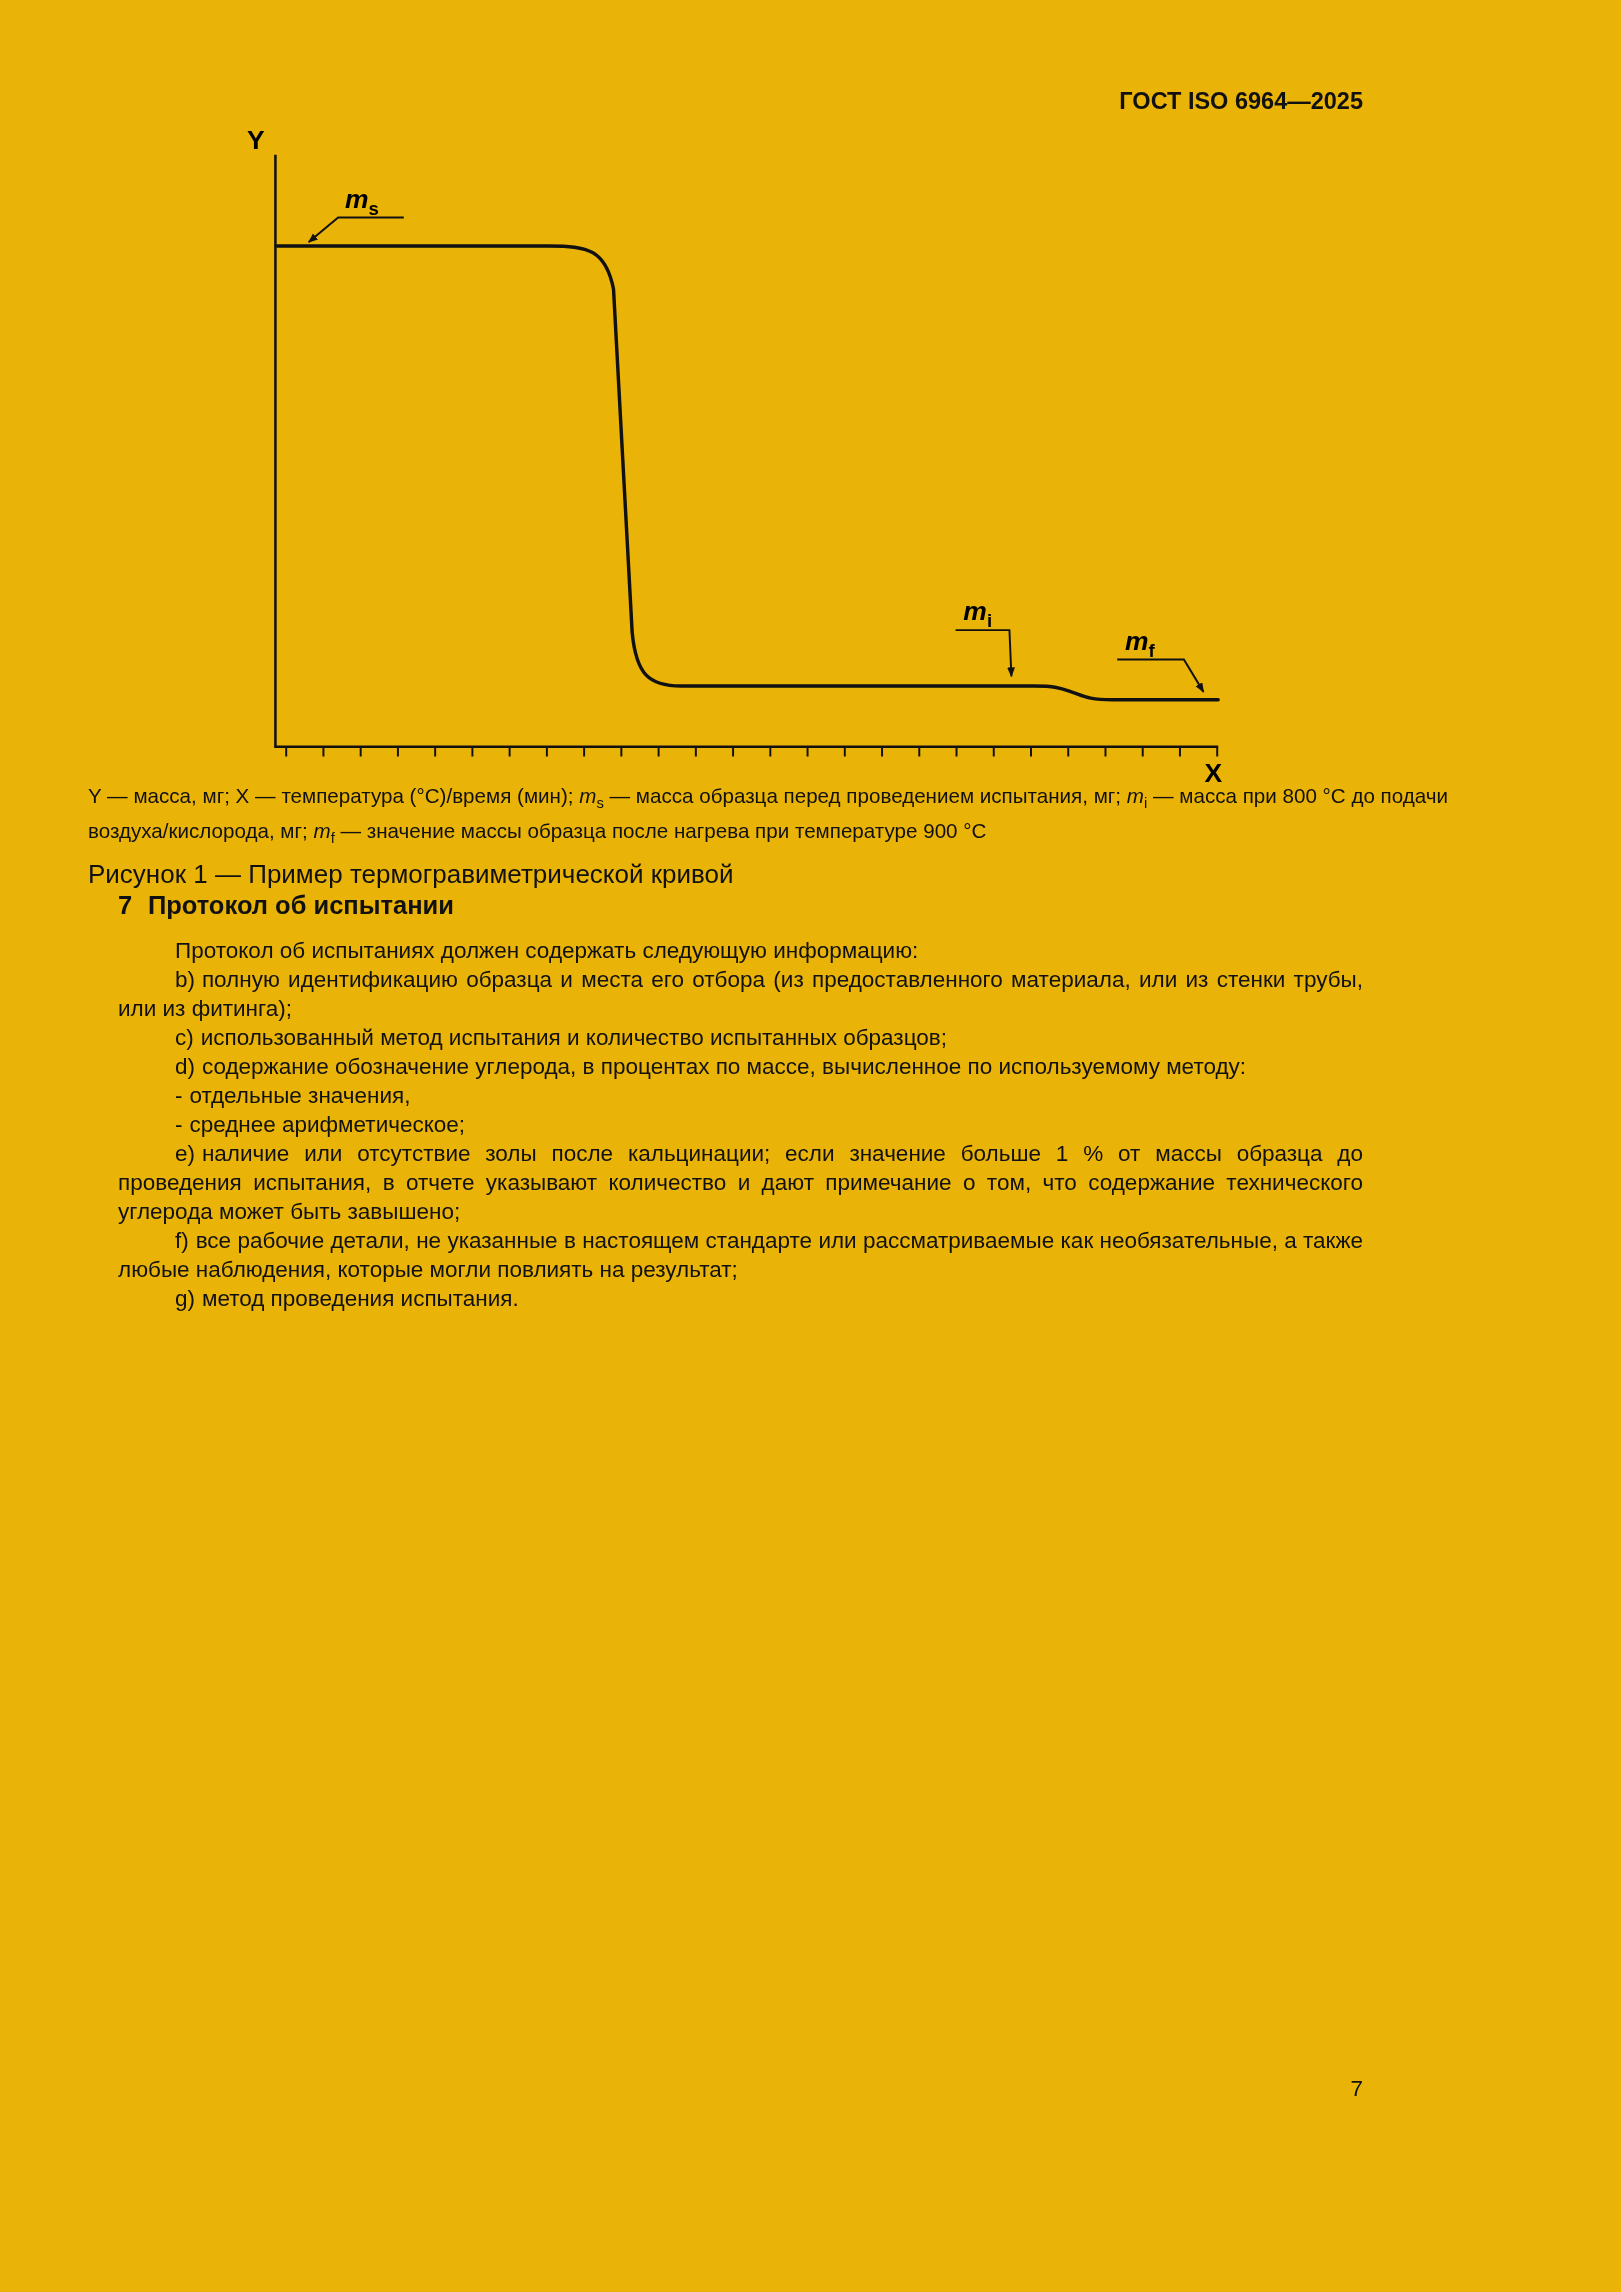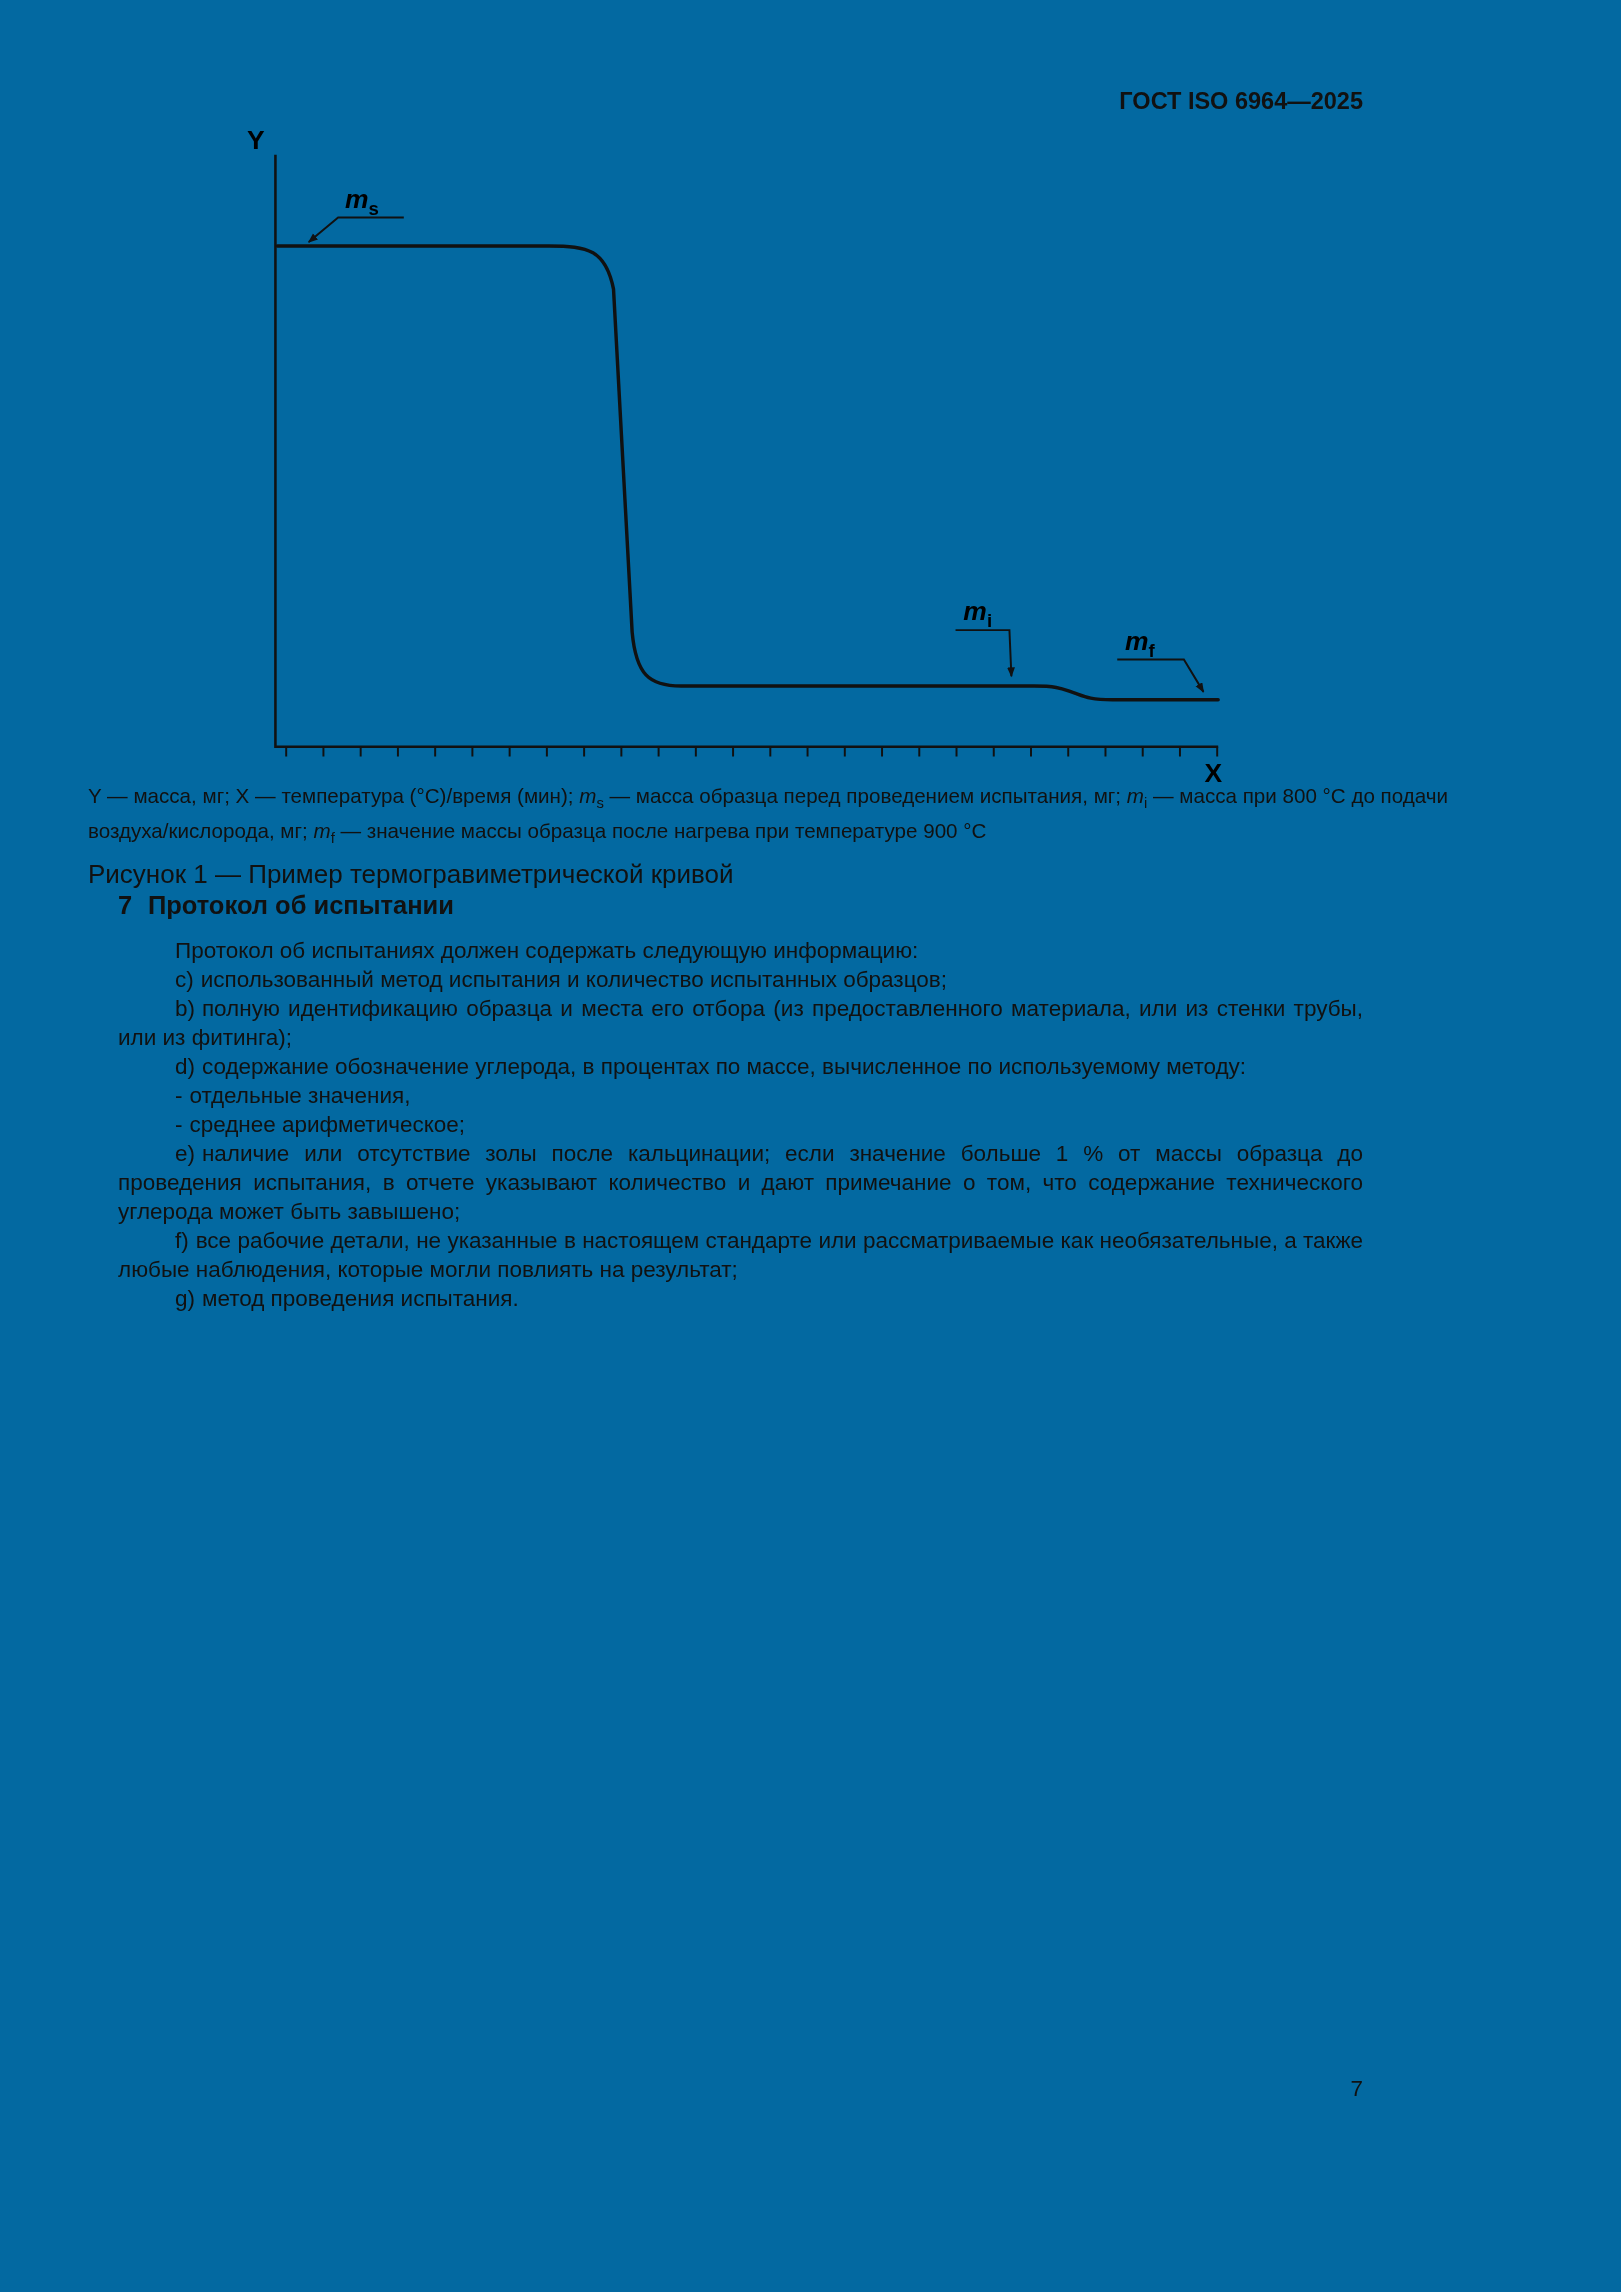--- a/index.html
+++ b/index.html
@@ -3,21 +3,21 @@
 <meta charset="utf-8">
 <style>
   html,body{margin:0;padding:0;}
   body{
     width:1621px;height:2293px;
     background:#ffffff;
     font-family:"Liberation Sans", sans-serif;
     color:#111;
     position:relative;
   }
-  .page{position:absolute;inset:0;background:#0369a1;}
+  .page{position:absolute;inset:0;background:#eab308;}
 
   .doc-header{
     position:absolute;top:88px;left:118px;width:1245px;
     text-align:right;font-weight:bold;font-size:23.5px;
   }
 
   .figure-svg{position:absolute;top:0;left:0;}
 
   .fig-caption{
     position:absolute;top:782px;left:88px;width:1445px;
@@ -89,22 +89,22 @@
       <span>Y — масса, мг; X — температура (°С)/время (мин); </span><span class="var">m</span><sub>s</sub><span> — масса образца перед проведением испытания, мг; </span><span class="var">m</span><sub>i</sub><span> — масса при 800 °С до подачи воздуха/кислорода, мг; </span><span class="var">m</span><sub>f</sub><span> — значение массы образца после нагрева при температуре 900 °С</span>
     </div>
     <div class="fig-title">Рисунок 1 — Пример термогравиметрической кривой</div>
   </div>
 
   <div class="section">
     <h2><span>7</span><span class="hgap"></span><span>Протокол об испытании</span></h2>
 
     <p><span>Протокол об испытаниях должен содержать следующую информацию:</span></p>
 
+    <p><span class="lbl">b)</span><span>полную идентификацию образца и места его отбора (из предоставленного материала, или из стенки трубы, или из фитинга);</span></p>
     <p><span class="lbl">c)</span><span>использованный метод испытания и количество испытанных образцов;</span></p>
-    <p><span class="lbl">b)</span><span>полную идентификацию образца и места его отбора (из предоставленного материала, или из стенки трубы, или из фитинга);</span></p>
     <p><span class="lbl">d)</span><span>содержание обозначение углерода, в процентах по массе, вычисленное по используемому методу:</span></p>
     <p><span class="lbl">-</span><span>отдельные значения,</span></p>
     <p><span class="lbl">-</span><span>среднее арифметическое;</span></p>
     <p><span class="lbl">e)</span><span>наличие или отсутствие золы после кальцинации; если значение больше 1 % от массы образца до проведения испытания, в отчете указывают количество и дают примечание о том, что содержание технического углерода может быть завышено;</span></p>
     <p><span class="lbl">f)</span><span>все рабочие детали, не указанные в настоящем стандарте или рассматриваемые как необязательные, а также любые наблюдения, которые могли повлиять на результат;</span></p>
     <p><span class="lbl">g)</span><span>метод проведения испытания.</span></p>
   </div>
 
   <div class="page-number">7</div>
 

